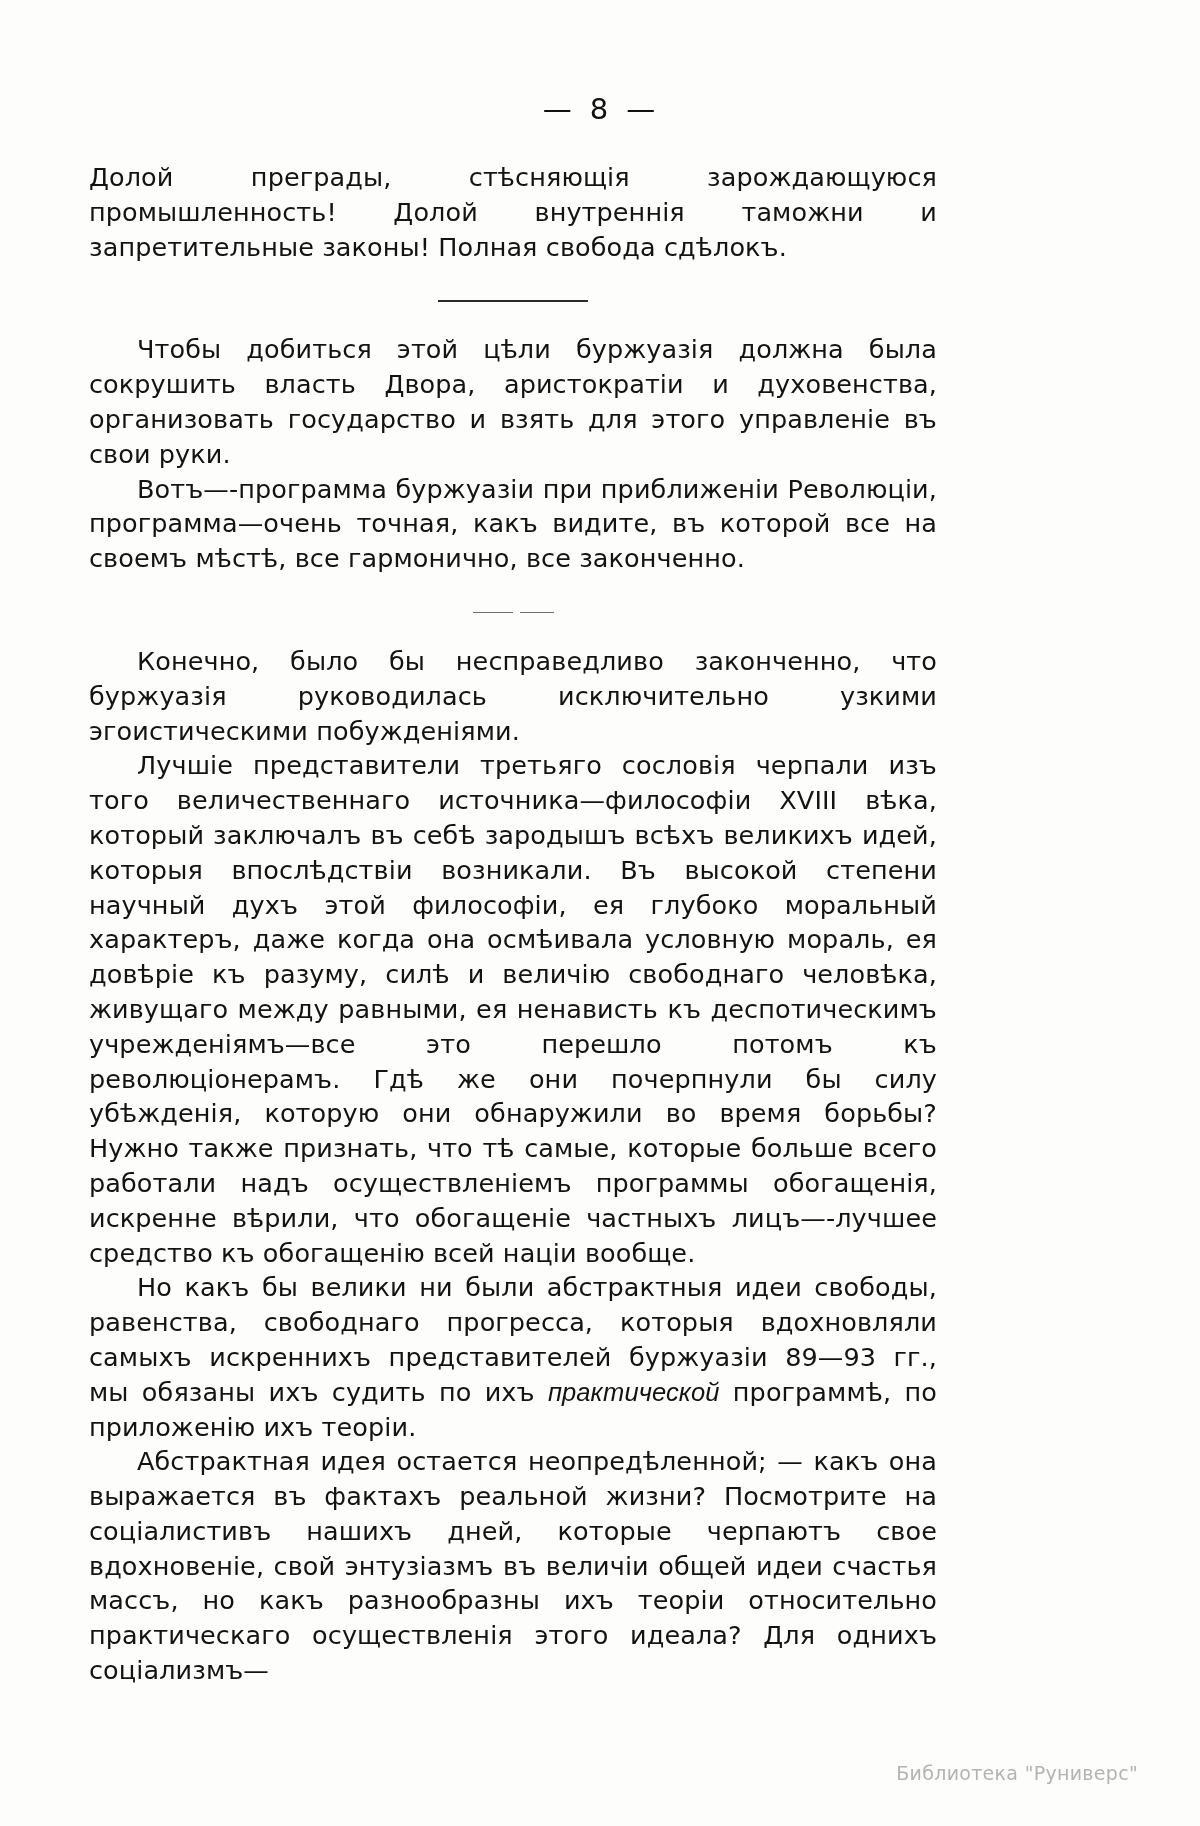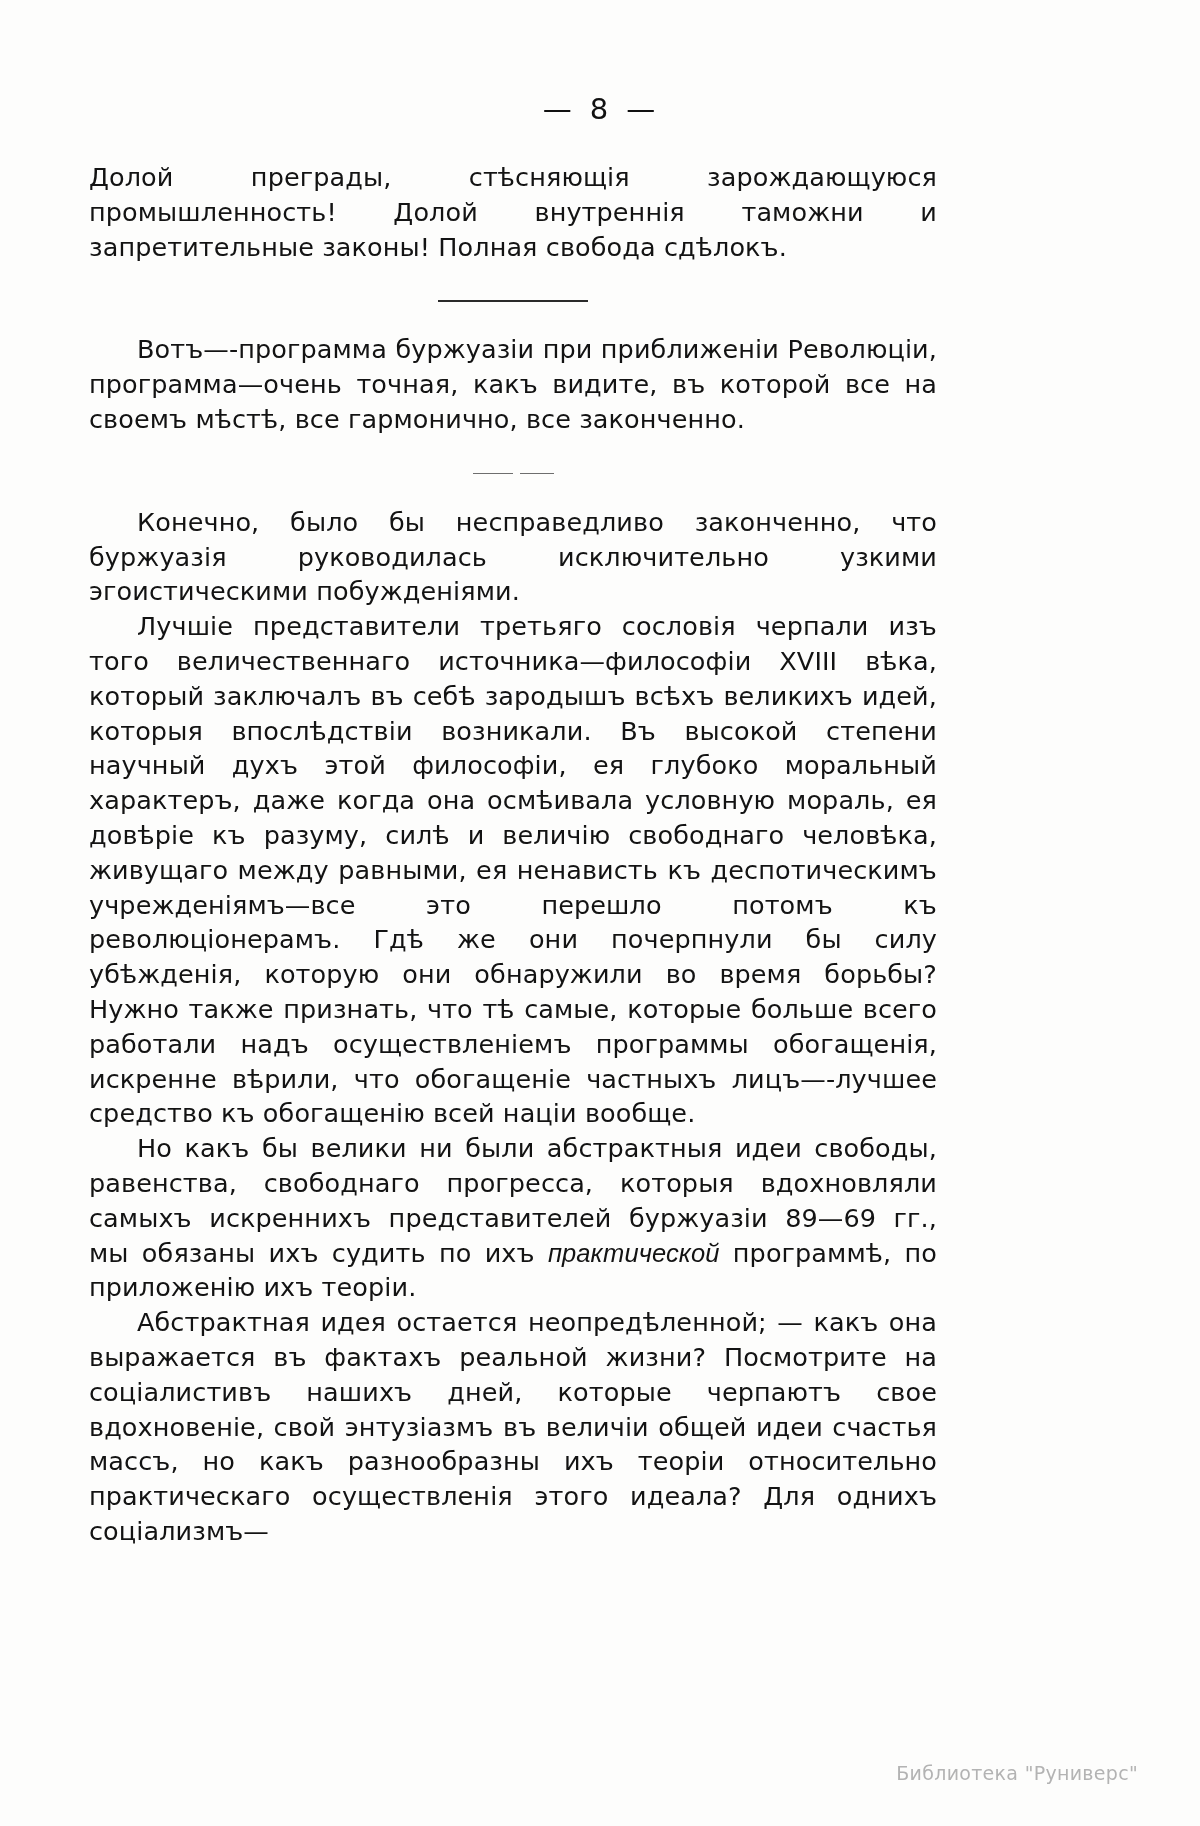--- a/index.html
+++ b/index.html
@@ -105,31 +105,32 @@
 
     <div class="block">
       <p>Долой преграды, стѣсняющія зарождающуюся промышленность! Долой внутреннія таможни и запретительные законы! Полная свобода сдѣлокъ.</p>
     </div>
 
     <div class="divider">
       <span class="rule"></span>
     </div>
 
     <div class="block">
+      <p class="indent">Чтобы добиться этой цѣли буржуазія должна была сокрушить власть Двора, аристократіи и духовенства, организовать государство и взять для этого управленіе въ свои руки.</p>
       <p class="indent para-tight">Вотъ—-программа буржуазіи при приближеніи Революціи, программа—очень точная, какъ видите, въ которой все на своемъ мѣстѣ, все гармонично, все законченно.</p>
     </div>
 
     <div class="divider short">
       <span class="rule"></span><span class="rule b"></span>
     </div>
 
     <div class="block">
       <p class="indent">Конечно, было бы несправедливо законченно, что буржуазія руководилась исключительно узкими эгоистическими побужденіями.</p>
       <p class="indent para-tight">Лучшіе представители третьяго сословія черпали изъ того величественнаго источника—философіи XVIII вѣка, который заключалъ въ себѣ зародышъ всѣхъ великихъ идей, которыя впослѣдствіи возникали. Въ высокой степени научный духъ этой философіи, ея глубоко моральный характеръ, даже когда она осмѣивала условную мораль, ея довѣріе къ разуму, силѣ и величію свободнаго человѣка, живущаго между равными, ея ненависть къ деспотическимъ учрежденіямъ—все это перешло потомъ къ революціонерамъ. Гдѣ же они почерпнули бы силу убѣжденія, которую они обнаружили во время борьбы? Нужно также признать, что тѣ самые, которые больше всего работали надъ осуществленіемъ программы обогащенія, искренне вѣрили, что обогащеніе частныхъ лицъ—-лучшее средство къ обогащенію всей націи вообще.</p>
-      <p class="indent para-tight"><span>Но какъ бы велики ни были абстрактныя идеи свободы, равенства, свободнаго прогресса, которыя вдохновляли самыхъ искреннихъ представителей буржуазіи 89—69 гг., мы обязаны ихъ судить по ихъ </span><span class="italic">практической</span><span> программѣ, по приложенію ихъ теоріи.</span></p>
+      <p class="indent para-tight"><span>Но какъ бы велики ни были абстрактныя идеи свободы, равенства, свободнаго прогресса, которыя вдохновляли самыхъ искреннихъ представителей буржуазіи 89—93 гг., мы обязаны ихъ судить по ихъ </span><span class="italic">практической</span><span> программѣ, по приложенію ихъ теоріи.</span></p>
       <p class="indent para-tight">Абстрактная идея остается неопредѣленной; — какъ она выражается въ фактахъ реальной жизни? Посмотрите на соціалистивъ нашихъ дней, которые черпаютъ свое вдохновеніе, свой энтузіазмъ въ величіи общей идеи счастья массъ, но какъ разнообразны ихъ теоріи относительно практическаго осуществленія этого идеала? Для однихъ соціализмъ—</p>
     </div>
 
   </div>
 
   <div class="watermark">Библиотека "Руниверс"</div>
 
 </div>
 
 </body></html>

